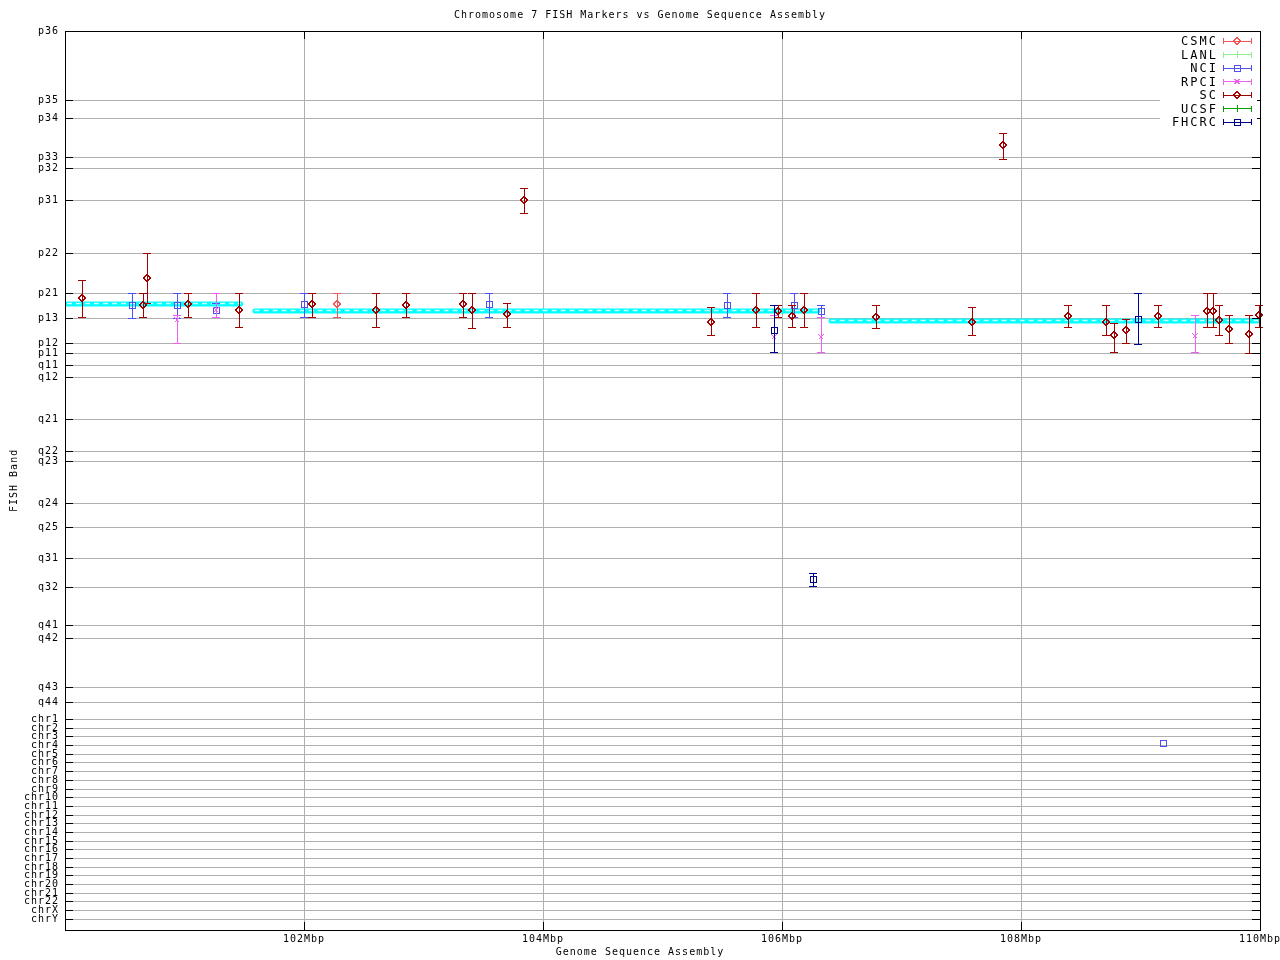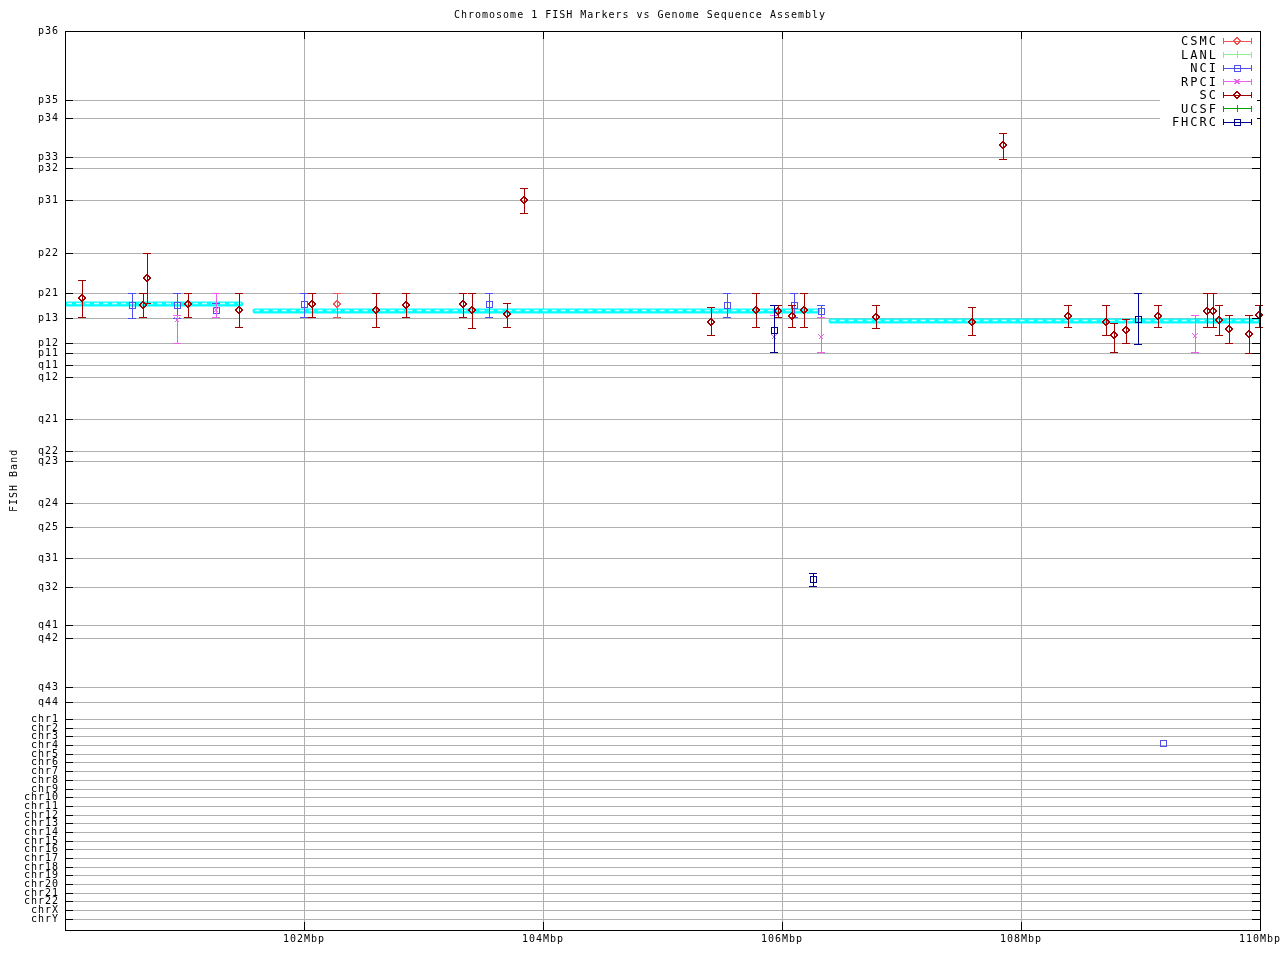--- a/index.html
+++ b/index.html
@@ -507,15 +507,16 @@
         </g>
         <g stroke="#000090" shape-rendering="crispEdges">
           <text x="1218" y="126" text-anchor="end" class="ltext" fill="#000090" stroke="none">FHCRC</text>
           <line x1="1223" x2="1251" y1="122" y2="122"></line>
           <line x1="1223" x2="1223" y1="119" y2="125"></line>
           <line x1="1251" x2="1251" y1="119" y2="125"></line>
           <rect fill="none" x="1234" y="119" width="6" height="6"></rect>
         </g>
       </g>
     </svg>
-  <div class="title">Chromosome 1 FISH Markers vs Genome Sequence Assembly</div>
+  <div class="title">Chromosome 7 FISH Markers vs Genome Sequence Assembly</div>
   <div class="ylabel">FISH Band</div>
+  <div class="xlabel">Genome Sequence Assembly</div>
 </div>
 
 </body></html>

